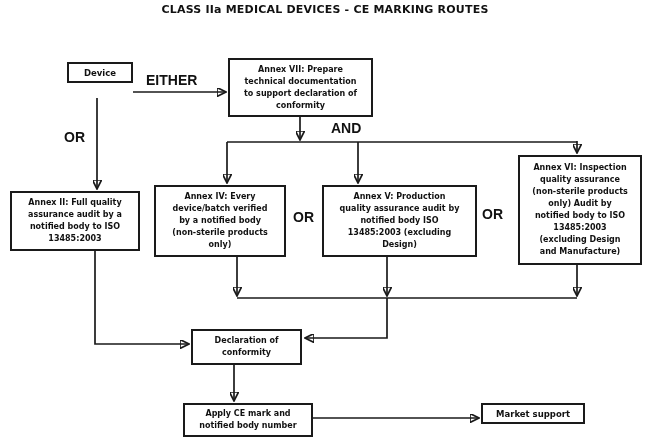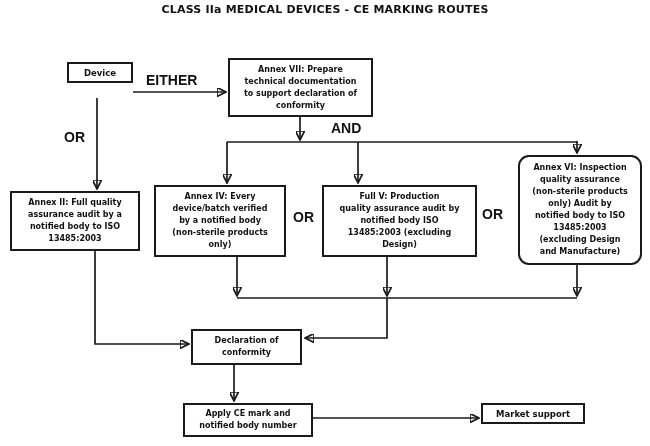--- a/index.html
+++ b/index.html
@@ -62,21 +62,21 @@
     stroke-width: 1.7;
     fill: none;
   }
 
   
   #device      { left: 67px;  top: 62px;  width: 66px;  height: 21px; font-size: 8.5px; }
   #annex-vii   { left: 228px; top: 58px;  width: 145px; height: 59px; }
   #annex-ii    { left: 10px;  top: 191px; width: 130px; height: 60px; }
   #annex-iv    { left: 154px; top: 185px; width: 132px; height: 72px; }
   #annex-v     { left: 322px; top: 185px; width: 155px; height: 72px; }
-  #annex-vi    { left: 518px; top: 155px; width: 124px; height: 110px; border-radius: 11px; }
+  #annex-vi    { left: 518px; top: 155px; width: 124px; height: 110px; }
   #declaration { left: 191px; top: 329px; width: 111px; height: 36px; }
   #apply-ce    { left: 183px; top: 403px; width: 130px; height: 34px; }
   #market      { left: 481px; top: 403px; width: 104px; height: 21px; font-size: 8.5px; }
 
   
   #lbl-either   { left: 146px; top: 73px;  }
   #lbl-or-left  { left: 64px;  top: 130px; }
   #lbl-and      { left: 307px; top: 121px; margin-left: 24px; }
   #lbl-or-mid   { left: 293px; top: 210px; }
   #lbl-or-right { left: 482px; top: 207px; }
@@ -139,21 +139,21 @@
 conformity</div>
   <div class="node" id="annex-ii">Annex II: Full quality
 assurance audit by a
 notified body to ISO
 13485:2003</div>
   <div class="node" id="annex-iv">Annex IV: Every
 device/batch verified
 by a notified body
 (non-sterile products
 only)</div>
-  <div class="node" id="annex-v">Full V: Production
+  <div class="node" id="annex-v">Annex V: Production
 quality assurance audit by
 notified body ISO
 13485:2003 (excluding
 Design)</div>
   <div class="node" id="annex-vi">Annex VI: Inspection
 quality assurance
 (non-sterile products
 only) Audit by
 notified body to ISO
 13485:2003

